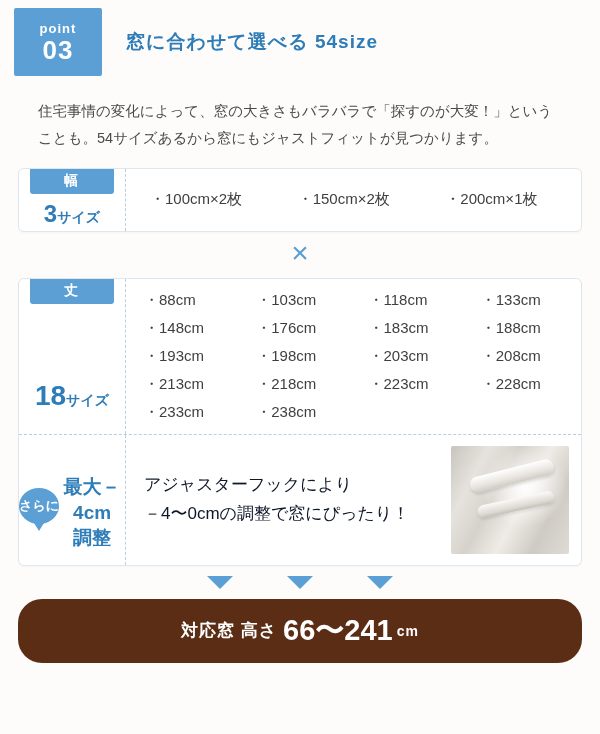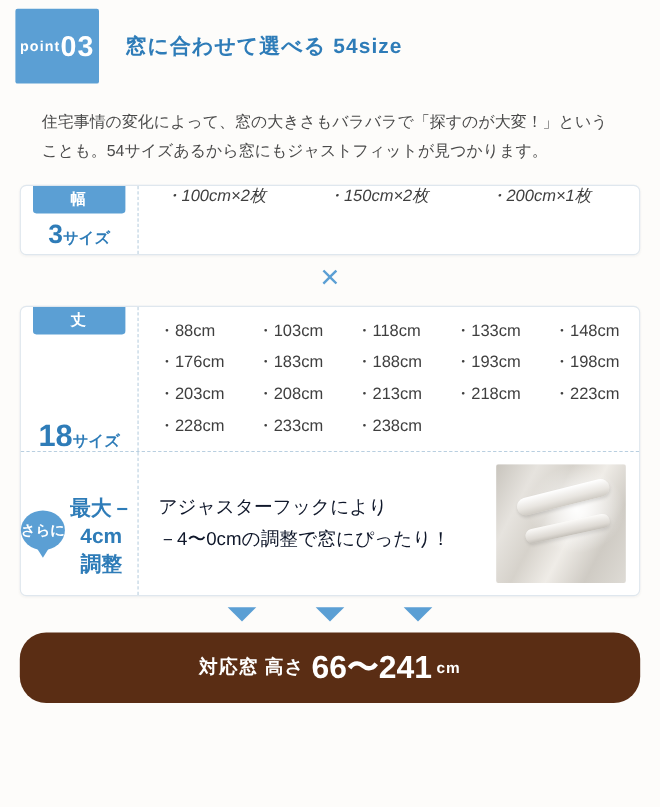--- a/index.html
+++ b/index.html
@@ -22,26 +22,26 @@
   }
 
   
   .header {
     display: flex;
     align-items: stretch;
     height: 84px;
     background: #fdfcfa;
   }
   .point-badge {
-    width: 76px;
+    width: 88px;
     margin: 8px 0 8px 14px;
     background: #5b9fd4;
     color: #ffffff;
     display: flex;
-    flex-direction: row;
+    flex-direction: column;
     align-items: center;
     justify-content: center;
     border-radius: 2px;
   }
   .point-badge .pt-label {
     font-size: 13px;
     letter-spacing: 1px;
     font-weight: bold;
     line-height: 1;
     margin-bottom: 2px;
@@ -117,23 +117,22 @@
     font-size: 24px;
     line-height: 1;
   }
   .side-count .unit {
     font-size: 14px;
     font-weight: bold;
   }
   .width-values {
     flex: 1;
     display: flex;
-    align-items: flex-start;
+    align-items: center;
     padding: 0 6px;
-    font-style: italic;
   }
   .width-values .wv {
     flex: 1;
     text-align: left;
     font-size: 15px;
     color: #3f3f3f;
     padding-left: 18px;
   }
 
   
@@ -159,21 +158,21 @@
     align-items: center;
     flex-shrink: 0;
   }
   .length-left .side-count {
     margin-top: 78px;
     font-size: 28px;
   }
   .length-grid {
     flex: 1;
     display: grid;
-    grid-template-columns: 1fr 1fr 1fr 1fr 1fr;
+    grid-template-columns: 1fr 1fr 1fr 1fr;
     padding: 12px 6px 12px 0;
     row-gap: 9px;
   }
   .length-grid .lv {
     font-size: 15px;
     color: #3f3f3f;
     padding-left: 18px;
   }
 
   

